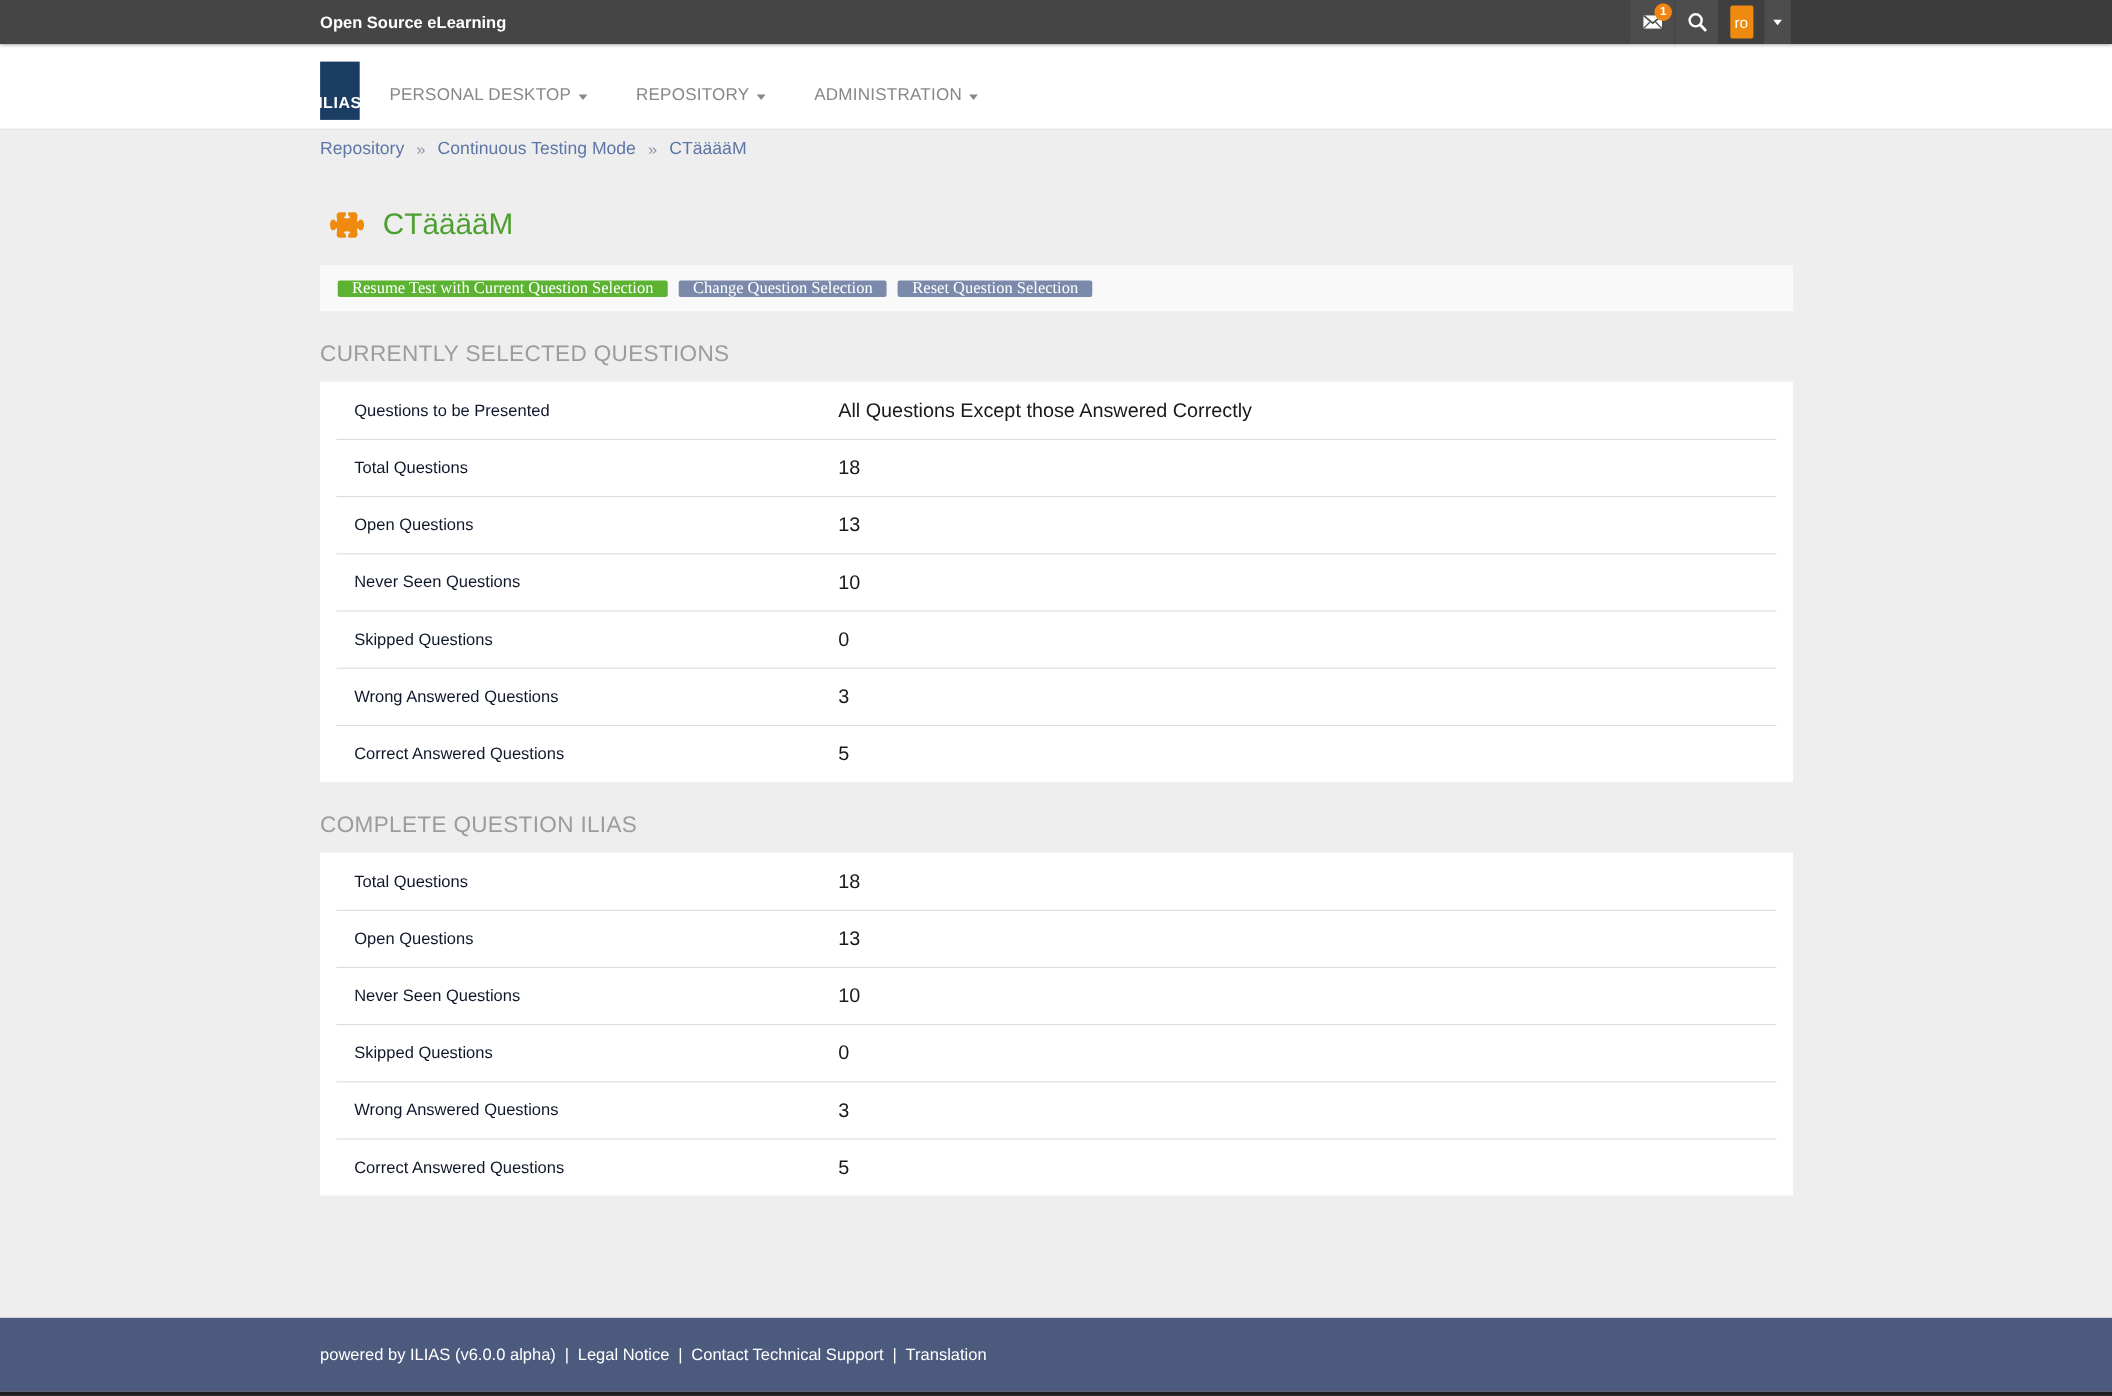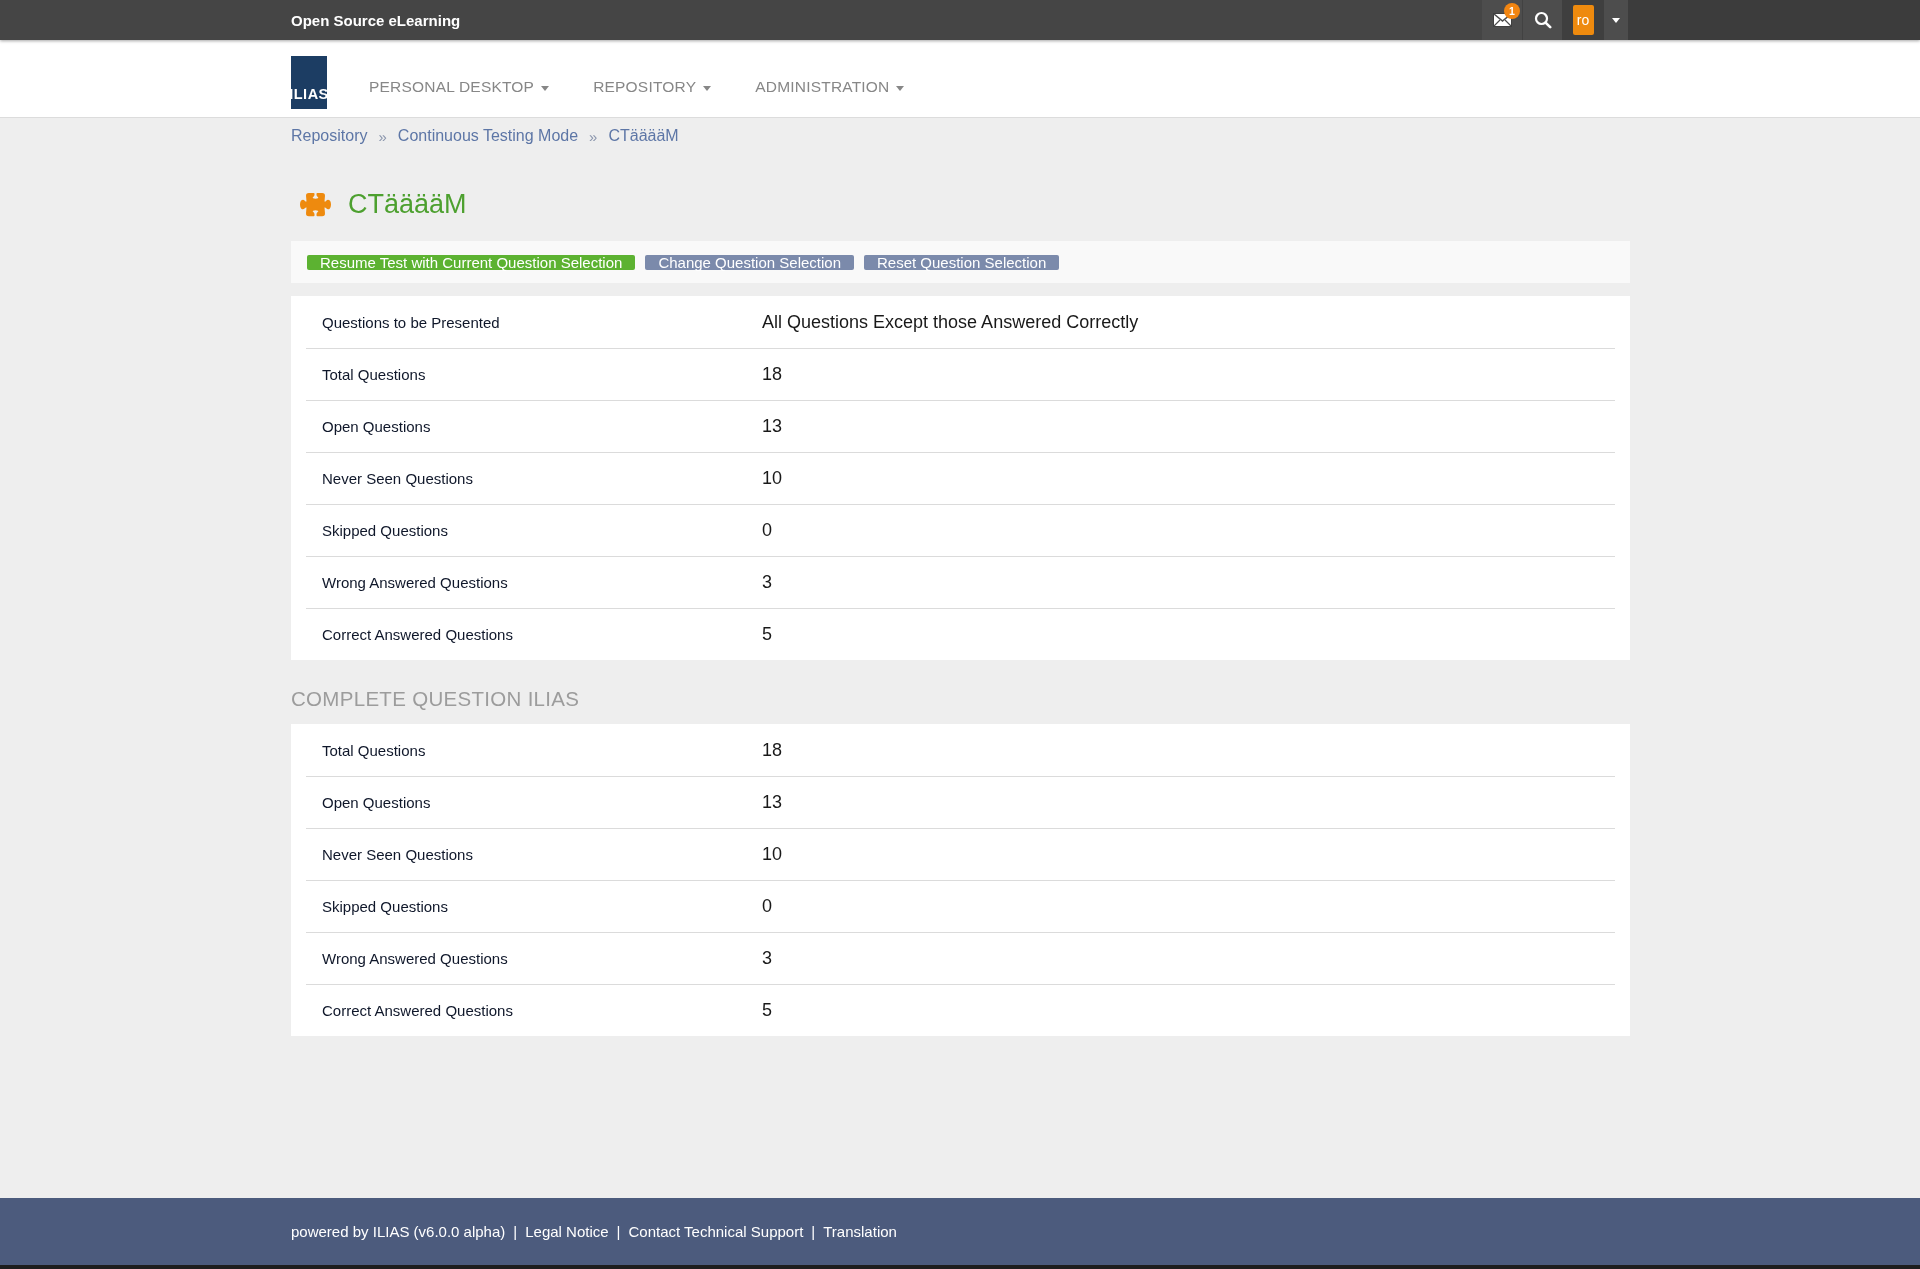--- a/index.html
+++ b/index.html
@@ -28,40 +28,40 @@
                color:#fff; font-size:14px; line-height:30px; text-align:center; }
   .tb-caret { width:24px; }
   .caret-down { width:0; height:0; border-left:4.5px solid transparent; border-right:4.5px solid transparent;
                 border-top:5px solid #ffffff; display:inline-block; }
 
   
   .navbar { position:relative; height:78px; background:#ffffff; border-bottom:1px solid #dcdcdc; z-index:4; }
   .logo { position:absolute; left:291px; top:16px; width:36px; height:53px; background:#1c3d63;
           display:flex; align-items:flex-end; justify-content:center; cursor:pointer; }
   .logo-text { color:#fff; font-weight:bold; font-size:14.5px; letter-spacing:.5px; padding-bottom:7px; }
-  .nav-links { position:absolute; left:369px; bottom:0; display:flex; }
+  .nav-links { position:absolute; left:354px; bottom:0; display:flex; }
   .nav-item { display:flex; align-items:center; gap:7px; padding:0 0 21px 0; margin-right:44px;
               color:#878787; font-size:15.5px; letter-spacing:.2px; cursor:pointer; background:none; border:none; }
   .caret-gray { width:0; height:0; border-left:4.5px solid transparent; border-right:4.5px solid transparent;
                 border-top:5px solid #878787; display:inline-block; margin-top:2px; }
 
   
   .container { width:1339px; margin-left:291px; }
   .breadcrumb { display:flex; align-items:center; gap:11px; padding-top:9px; font-size:16px; }
   .crumb { color:#5d76a6; text-decoration:none; cursor:pointer; }
   .crumb-current { color:#5d76a6; cursor:default; }
   .crumb-sep { color:#8b96ad; font-size:15px; }
 
   .page-head { display:flex; align-items:center; margin-top:44px; padding-left:9px; }
   .page-title { color:#4da02f; font-size:27px; font-weight:400; margin-left:17px; }
 
   .toolbar { margin-top:21px; height:42px; background:#f9f9f9; display:flex; align-items:center;
              padding:0 16px; gap:10px; }
   .btn { height:15px; padding:0 13px; border:none; border-radius:2px; color:#ffffff; font-size:15px;
-         font-family:Liberation Sans, sans-serif; cursor:pointer; display:inline-flex; align-items:center; }
+         font-family:Liberation Serif, serif; cursor:pointer; display:inline-flex; align-items:center; }
   .btn-primary { background:#5cb231; }
   .btn-default { background:#7b8aab; }
 
   .section-heading { margin-top:27px; color:#9c9c9c; font-size:20.5px; font-weight:400; letter-spacing:.3px; }
   .card { background:#ffffff; margin-top:13px; }
   .row { display:flex; align-items:center; height:52px; margin:0 15px; padding-left:16px; }
   .row + .row { border-top:1px solid #dbdbdb; }
   .row-label { width:440px; flex:none; color:#0f172a; font-size:15px; }
   .row-value { color:#191919; font-size:18px; }
 
@@ -142,20 +142,21 @@
       </svg>
       <h1 class="page-title">CTääääM</h1>
     </div>
 
     <div class="toolbar">
       <button class="btn btn-primary">Resume Test with Current Question Selection</button>
       <button class="btn btn-default">Change Question Selection</button>
       <button class="btn btn-default">Reset Question Selection</button>
     </div>
 
+    <h2 class="section-heading">CURRENTLY SELECTED QUESTIONS</h2>
     <div class="card">
       <div class="row">
         <span class="row-label">Questions to be Presented</span>
         <span class="row-value">All Questions Except those Answered Correctly</span>
       </div>
       <div class="row">
         <span class="row-label">Total Questions</span>
         <span class="row-value">18</span>
       </div>
       <div class="row">

